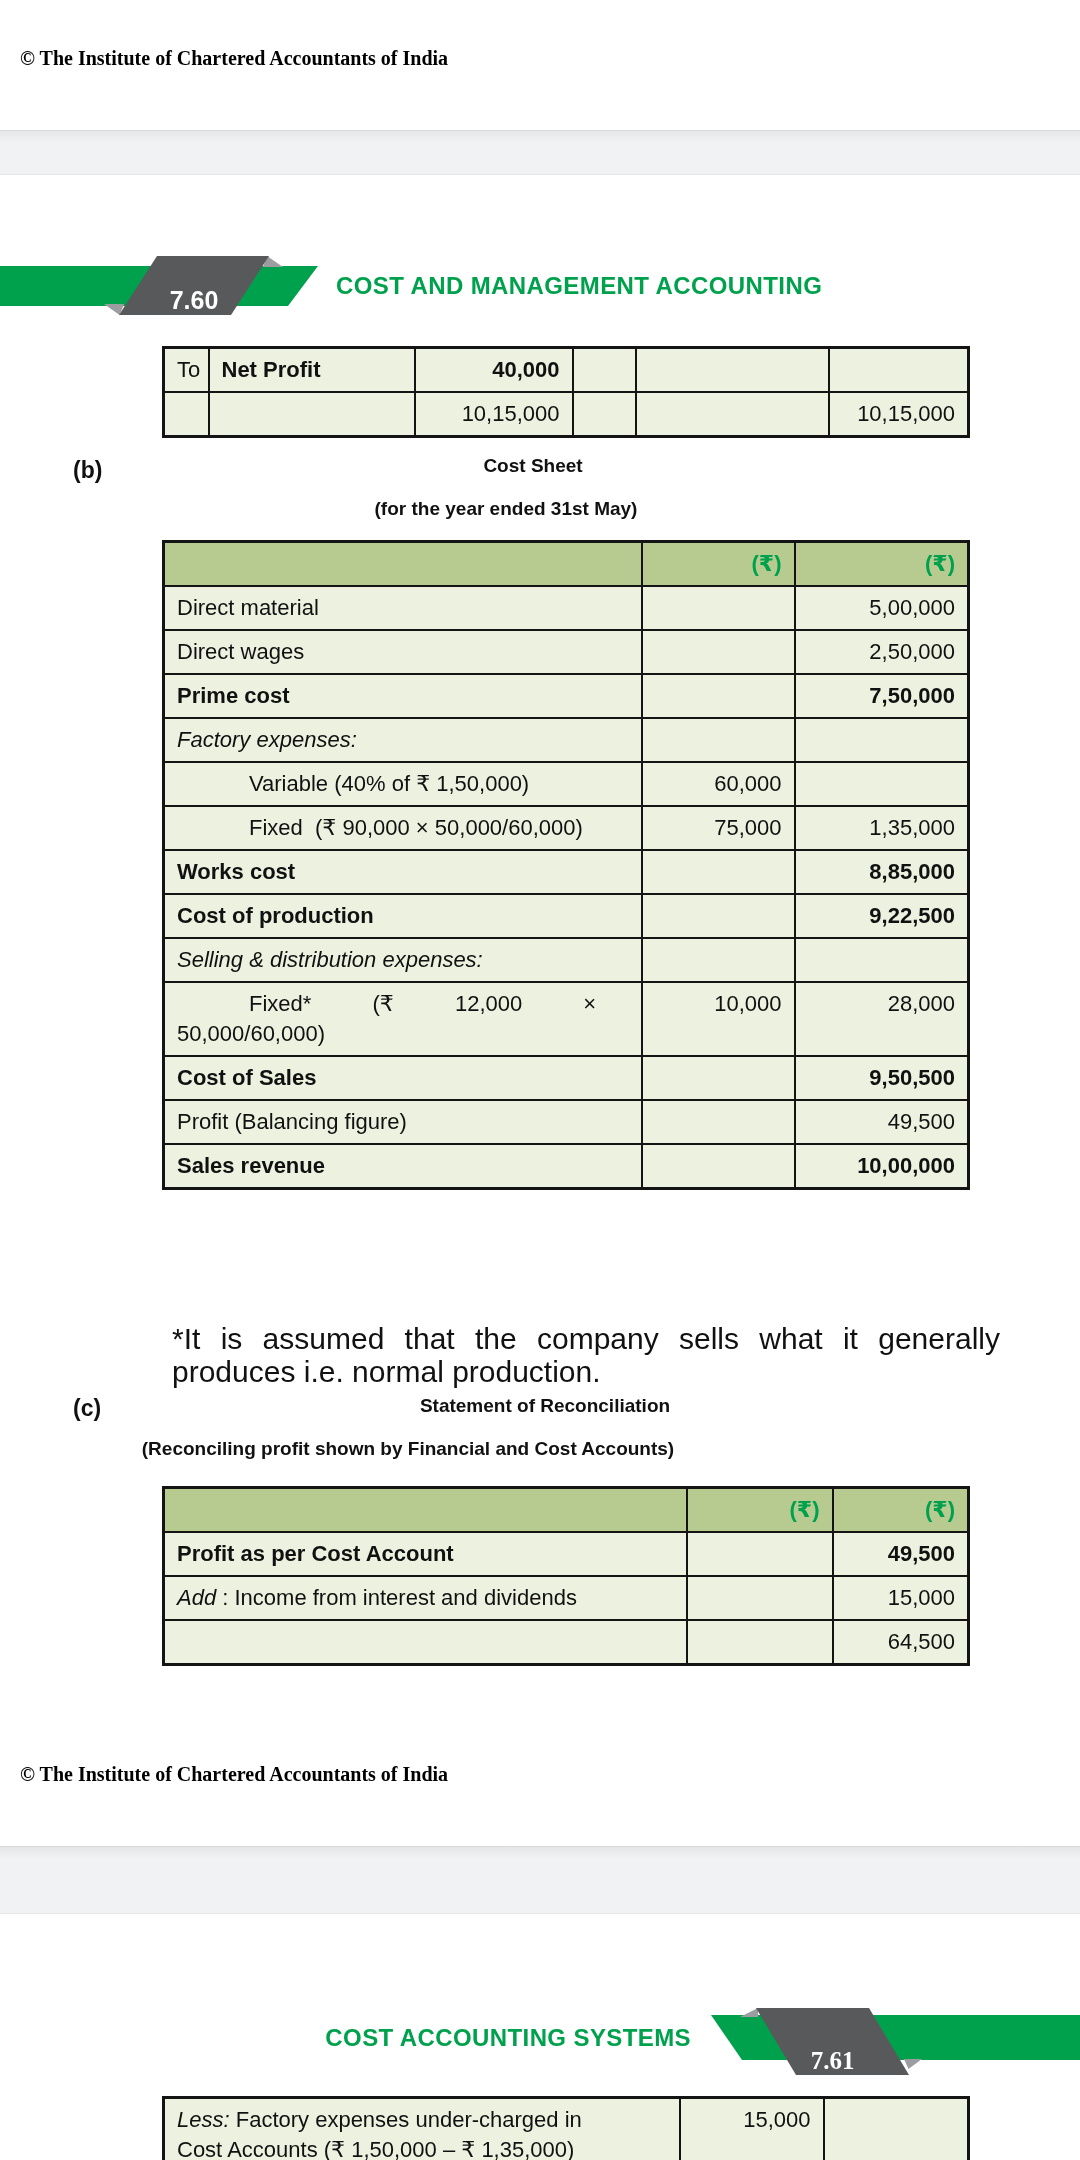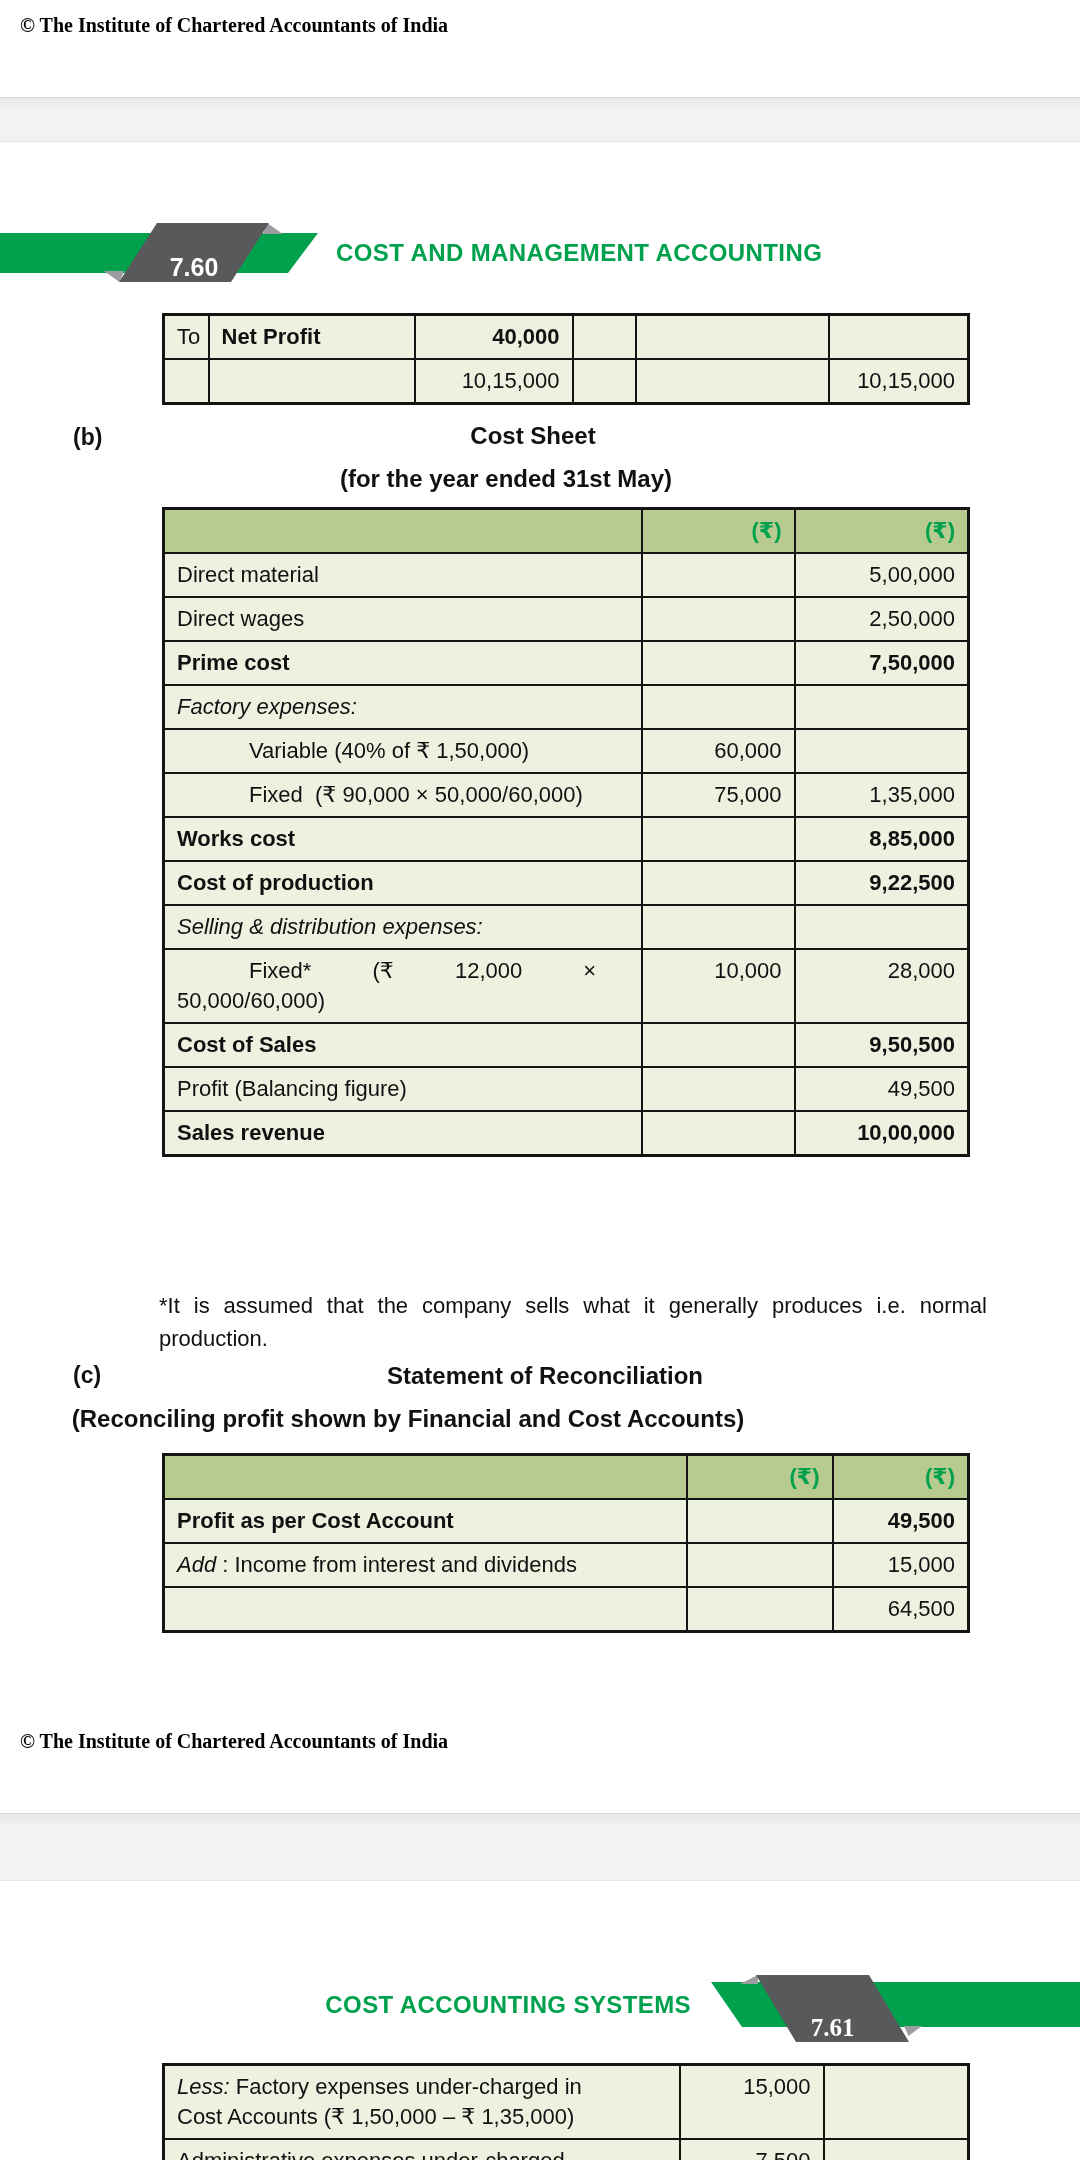--- a/index.html
+++ b/index.html
@@ -4,21 +4,21 @@
 <style>
   :root{
     --green:#00a14d; --tab-gray:#58595b; --cell-bg:#edf2e0; --head-bg:#b7cb90;
     --band-bg:#f1f2f4; --ink:#111111; --fold:#9b9da1;
   }
   html,body{margin:0;padding:0;}
   body{
     position:relative; width:1080px; height:2160px; overflow:hidden; background:#ffffff;
     font-family:"Liberation Sans","DejaVu Sans",sans-serif; color:var(--ink);
   }
-  .abs{position:absolute;}
+  .abs{position:absolute;margin-top:33px;}
   .copyright{
     font-family:"Liberation Serif","DejaVu Serif",serif; font-weight:bold; font-size:20px; color:#000;
   }
   .c-top{left:20px; top:14px;}
   .c-bottom{left:20px; top:1730px;}
   .sep{left:0; width:1080px; background:linear-gradient(to bottom,#e6e7e9 0,var(--band-bg) 12px,var(--band-bg));
        border-top:1px solid #d8d9db; border-bottom:1px solid #e4e5e7;}
   .sep1{top:97px; height:43px;}
   .sep2{top:1813px; height:66px;}
 
@@ -40,27 +40,27 @@
   .fold2a{left:740px; top:1975px; width:18px; height:9px; clip-path:polygon(100% 0,0 100%,100% 100%);}
   .fold2b{left:904px; top:2026px; width:18px; height:10px; clip-path:polygon(0 0,100% 0,25% 100%);}
   .htitle{color:var(--green); font-weight:bold; font-size:24px; letter-spacing:.4px; white-space:nowrap;}
   .htitle1{left:336px; top:233px; line-height:40px;}
   .htitle2{left:316px; top:1982px; width:375px; line-height:45px; text-align:right;}
 
   
   .seclabel{font-weight:bold; font-size:23px;}
   .lbl-b{left:73px; top:424px;}
   .lbl-c{left:73px; top:1362px;}
-  .ctitle{font-weight:bold; font-size:24px; text-align:center;}
+  .ctitle{font-weight:bold; font-size:19px; text-align:center;}
   .t-cs-title{left:160px; top:422px; width:746px;}
   .t-cs-sub{left:133px; top:465px; width:746px;}
   .t-rec-title{left:172px; top:1362px; width:746px;}
   .t-rec-sub{left:35px; top:1405px; width:746px;}
 
-  .footnote{left:159px; top:1289px; width:828px; font-size:22px; line-height:33px; text-align:justify;}
+  .footnote{left:172px; top:1289px; width:828px; font-size:30px; line-height:33px; text-align:justify;}
 
   
   table.sheet{border-collapse:collapse; table-layout:fixed; border:3px solid #141414;
               font-size:22px; line-height:30px; color:var(--ink);}
   table.sheet td{border:2px solid #141414; background:var(--cell-bg);
                  padding:6px 12px; vertical-align:top; overflow:hidden;}
   table.sheet tr.head td{background:var(--head-bg);}
   td.rupee{color:var(--green); font-weight:bold;}
   td.b{font-weight:bold;}
   td.i{font-style:italic;}

